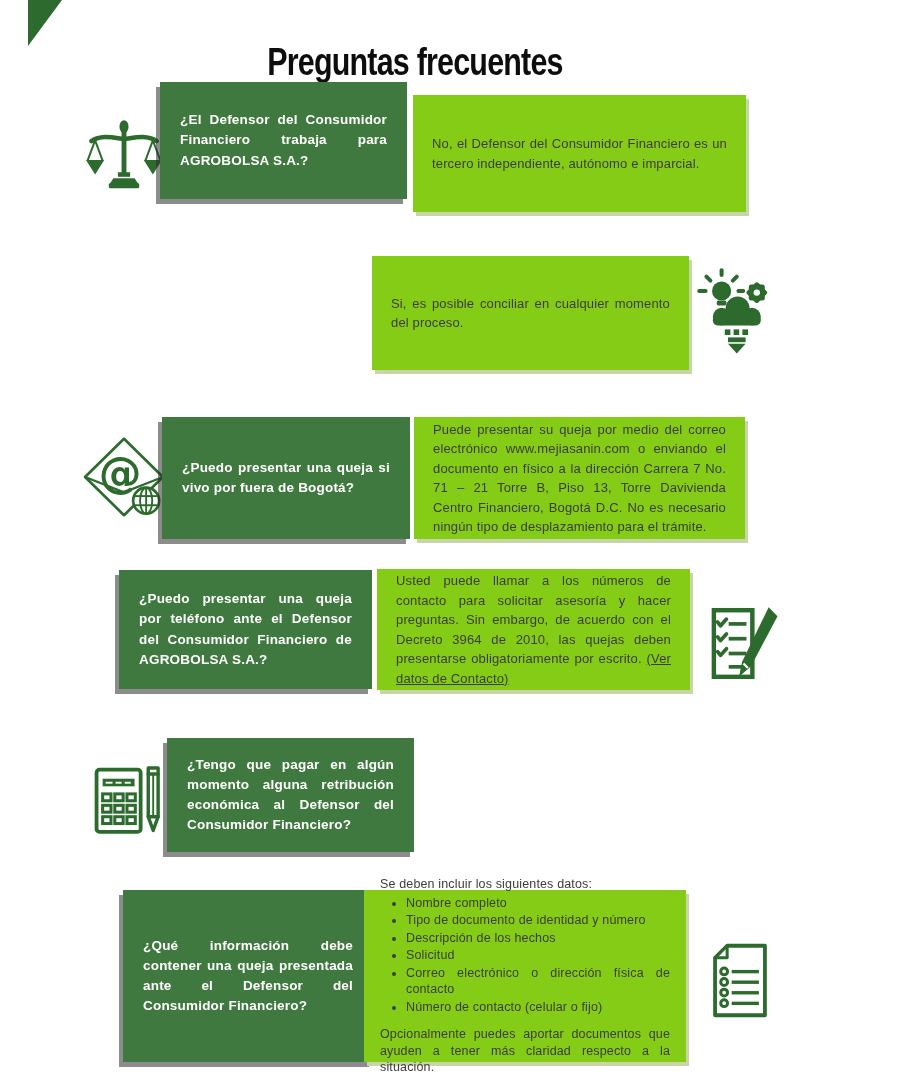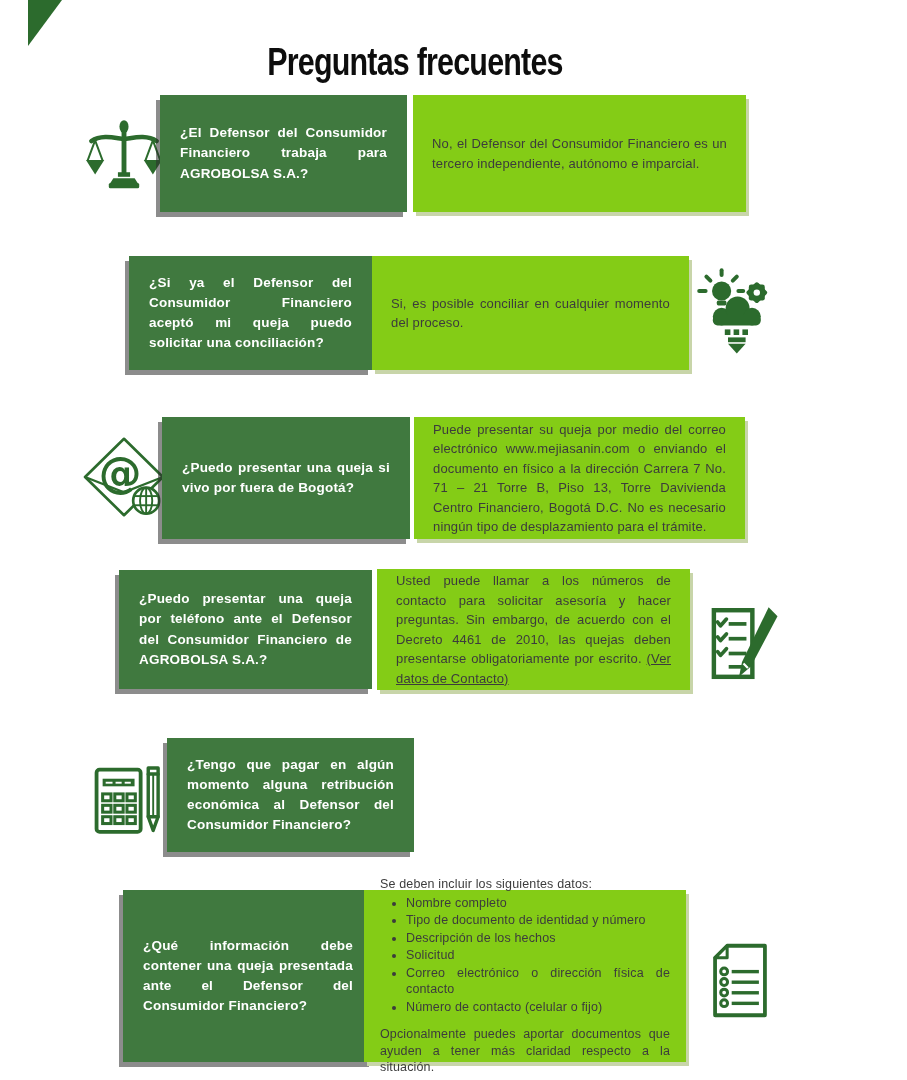--- a/index.html
+++ b/index.html
@@ -35,21 +35,21 @@
     margin:0;padding:10px 19px;color:#3c3c3c;font-size:13px;line-height:1.5;
     text-align:justify;letter-spacing:0.15px;width:100%;
   }
   .alink{color:#3c3c3c;text-decoration:underline;cursor:pointer;}
   .atext.small{font-size:12.5px;line-height:1.32;padding:8px 16px;}
   .atext.small p{margin:0;}
   .atext.small ul{margin:2px 0 11px 0;padding-left:26px;}
   .atext.small li{margin:0 0 1px 0;}
   
   .r1-icon{left:86px;top:110px;width:76px;height:88px;}
-  .r1-q{left:160px;top:95px;width:247px;height:117px;}
+  .r1-q{left:160px;top:82px;width:247px;height:117px;}
   .r1-a{left:413px;top:95px;width:333px;height:117px;}
   .r2-q{left:129px;top:256px;width:243px;height:114px;}
   .r2-a{left:372px;top:256px;width:317px;height:114px;}
   .r2-icon{left:696px;top:264px;width:80px;height:94px;}
   .r3-icon{left:82px;top:434px;width:84px;height:86px;}
   .r3-q{left:162px;top:417px;width:248px;height:122px;}
   .r3-a{left:414px;top:417px;width:331px;height:122px;}
   .r4-q{left:119px;top:570px;width:253px;height:119px;}
   .r4-a{left:377px;top:569px;width:313px;height:121px;}
   .r4-icon{left:705px;top:600px;width:74px;height:90px;}
@@ -84,23 +84,20 @@
       </g>
     </svg>
   </div>
   <div class="qbox r1-q">
     <p class="qtext">¿El Defensor del Consumidor Financiero trabaja para AGROBOLSA S.A.?</p>
   </div>
   <div class="abox r1-a">
     <p class="atext">No, el Defensor del Consumidor Financiero es un tercero independiente, autónomo e imparcial.</p>
   </div>
 
-  <div class="qbox r2-q">
-    <p class="qtext">¿Si ya el Defensor del Consumidor Financiero aceptó mi queja puedo solicitar una conciliación?</p>
-  </div>
   <div class="abox r2-a">
     <p class="atext">Si, es posible conciliar en cualquier momento del proceso.</p>
   </div>
   <div class="icon r2-icon">
     <svg viewBox="0 0 100 110" aria-hidden="true">
       <g fill="#2c6b2d">
         <g stroke="#2c6b2d" stroke-width="5" stroke-linecap="round">
           <line x1="4" y1="30" x2="12" y2="30"></line>
           <line x1="13" y1="12" x2="18" y2="17"></line>
           <line x1="32" y1="4" x2="32" y2="10"></line>
@@ -144,21 +141,21 @@
     <p class="qtext">¿Puedo presentar una queja si vivo por fuera de Bogotá?</p>
   </div>
   <div class="abox r3-a">
     <p class="atext">Puede presentar su queja por medio del correo electrónico www.mejiasanin.com o enviando el documento en físico a la dirección Carrera 7 No. 71 – 21 Torre B, Piso 13, Torre Davivienda Centro Financiero, Bogotá D.C. No es necesario ningún tipo de desplazamiento para el trámite.</p>
   </div>
 
   <div class="qbox r4-q">
     <p class="qtext">¿Puedo presentar una queja por teléfono ante el Defensor del Consumidor Financiero de AGROBOLSA S.A.?</p>
   </div>
   <div class="abox r4-a">
-    <p class="atext"><span>Usted puede llamar a los números de contacto para solicitar asesoría y hacer preguntas. Sin embargo, de acuerdo con el Decreto 4461 de 2010, las quejas deben presentarse obligatoriamente por escrito. </span><a class="alink">(Ver datos de Contacto)</a></p>
+    <p class="atext"><span>Usted puede llamar a los números de contacto para solicitar asesoría y hacer preguntas. Sin embargo, de acuerdo con el Decreto 3964 de 2010, las quejas deben presentarse obligatoriamente por escrito. </span><a class="alink">(Ver datos de Contacto)</a></p>
   </div>
   <div class="icon r4-icon">
     <svg viewBox="0 0 100 110" aria-hidden="true">
       <rect x="12" y="8" width="52" height="90" fill="#ffffff" stroke="#2c6b2d" stroke-width="6"></rect>
       <g fill="#2c6b2d">
         <rect x="32" y="24" width="24" height="5"></rect>
         <rect x="32" y="44" width="24" height="5"></rect>
         <rect x="32" y="64" width="24" height="5"></rect>
         <rect x="32" y="82" width="18" height="5"></rect>
       </g>

